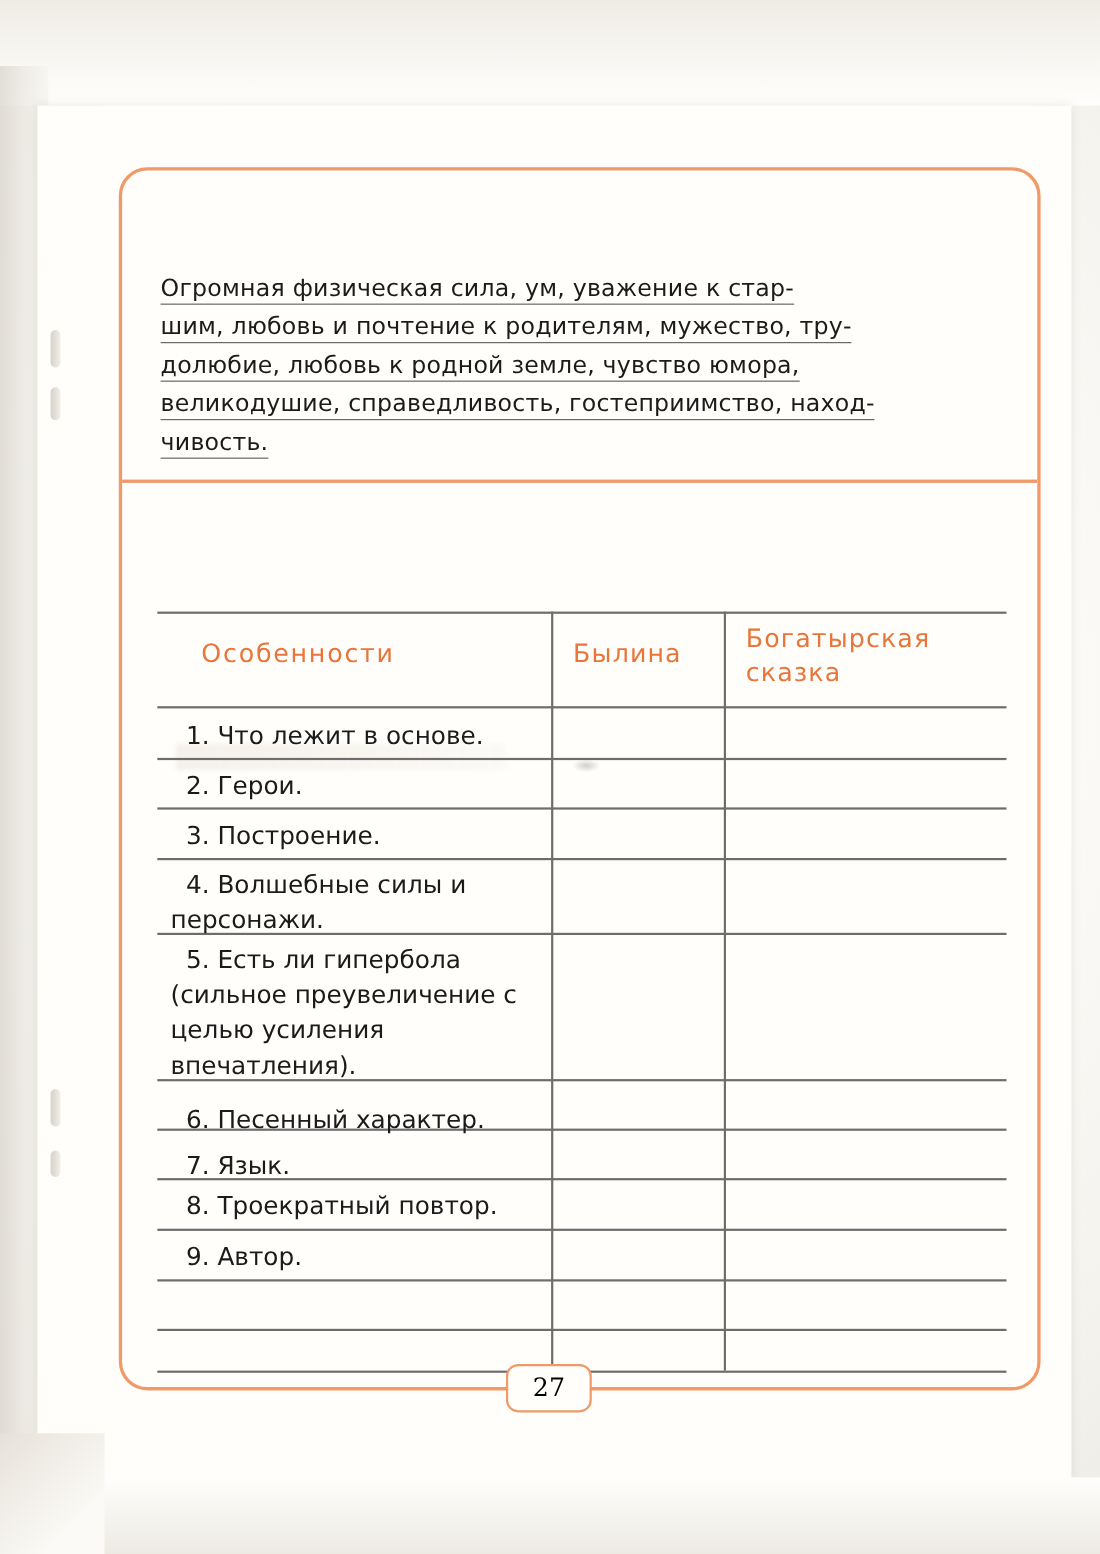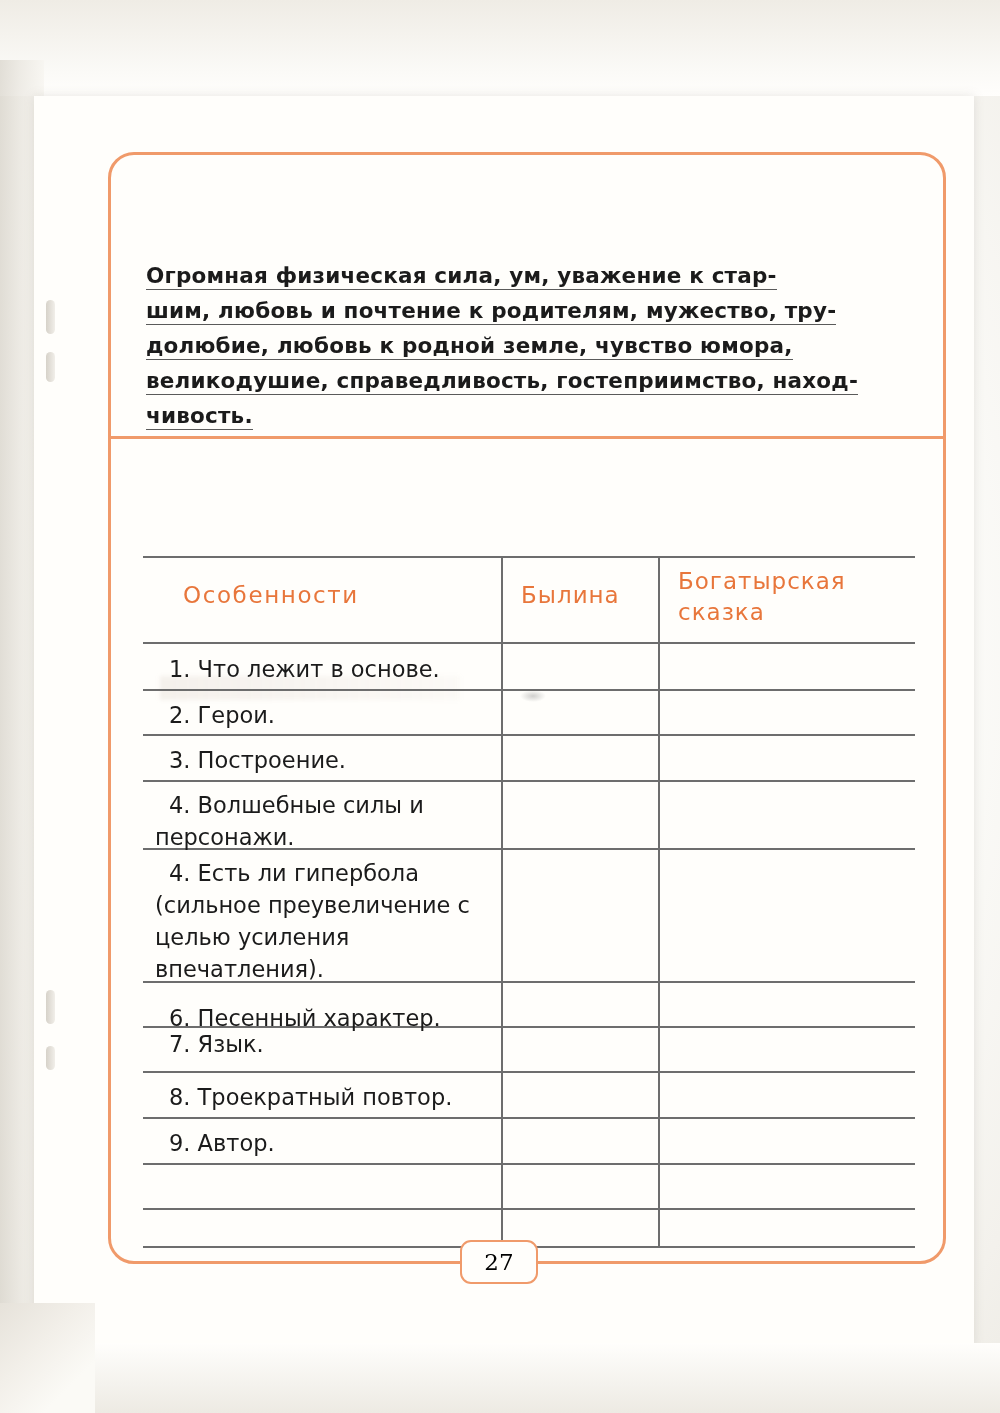--- a/index.html
+++ b/index.html
@@ -108,26 +108,25 @@
     font-size: 24.5px;
     line-height: 36px;
     font-family: "DejaVu Serif", serif;
   }
   .q4 .kw {
     color: #e8763b;
     font-family: "DejaVu Serif", serif;
   }
   .answer {
     left: 146px;
-    top: 258px;
+    top: 245px;
     width: 740px;
     font-size: 21.5px;
     line-height: 35px;
     letter-spacing: .2px;
-    font-weight: bold;
   }
   .answer .ul {
     border-bottom: 1.5px solid #5a5a5a;
     padding-bottom: 1px;
   }
 
   .q5 {
     left: 146px;
     top: 453px;
     width: 760px;
@@ -271,23 +270,23 @@
     <div class="hdr h-bylina">Былина</div>
     <div class="hdr h-skazka">
       <div>Богатырская</div>
       <div>сказка</div>
     </div>
 
     <div class="item" style="top:97px;left:12px;"><span class="ind">1. Что лежит в основе.</span></div>
     <div class="item" style="top:143px;left:12px;"><span class="ind">2. Герои.</span></div>
     <div class="item" style="top:188px;left:12px;"><span class="ind">3. Построение.</span></div>
     <div class="item" style="top:233px;left:12px;width:340px;"><span class="ind">4. Волшебные силы и персонажи.</span></div>
-    <div class="item" style="top:301px;left:12px;width:345px;"><span class="ind">4. Есть ли гипербола (сильное преувеличение с целью усиления впечатления).</span></div>
+    <div class="item" style="top:301px;left:12px;width:345px;"><span class="ind">5. Есть ли гипербола (сильное преувеличение с целью усиления впечатления).</span></div>
     <div class="item" style="top:435px;left:12px;margin-top:11px;"><span class="ind">6. Песенный характер.</span></div>
-    <div class="item" style="top:472px;left:12px;"><span class="ind">7. Язык.</span></div>
+    <div class="item" style="top:488px;left:12px;"><span class="ind">7. Язык.</span></div>
     <div class="item" style="top:525px;left:12px;"><span class="ind">8. Троекратный повтор.</span></div>
     <div class="item" style="top:571px;left:12px;"><span class="ind">9. Автор.</span></div>
     <div class="item" style="top:617px;left:12px;"><span class="ind"></span></div>
     <div class="item" style="top:658px;left:12px;"><span class="ind"></span></div>
   </div>
 
   <div class="pagenum">27</div>
 </div>
 
 </body></html>

